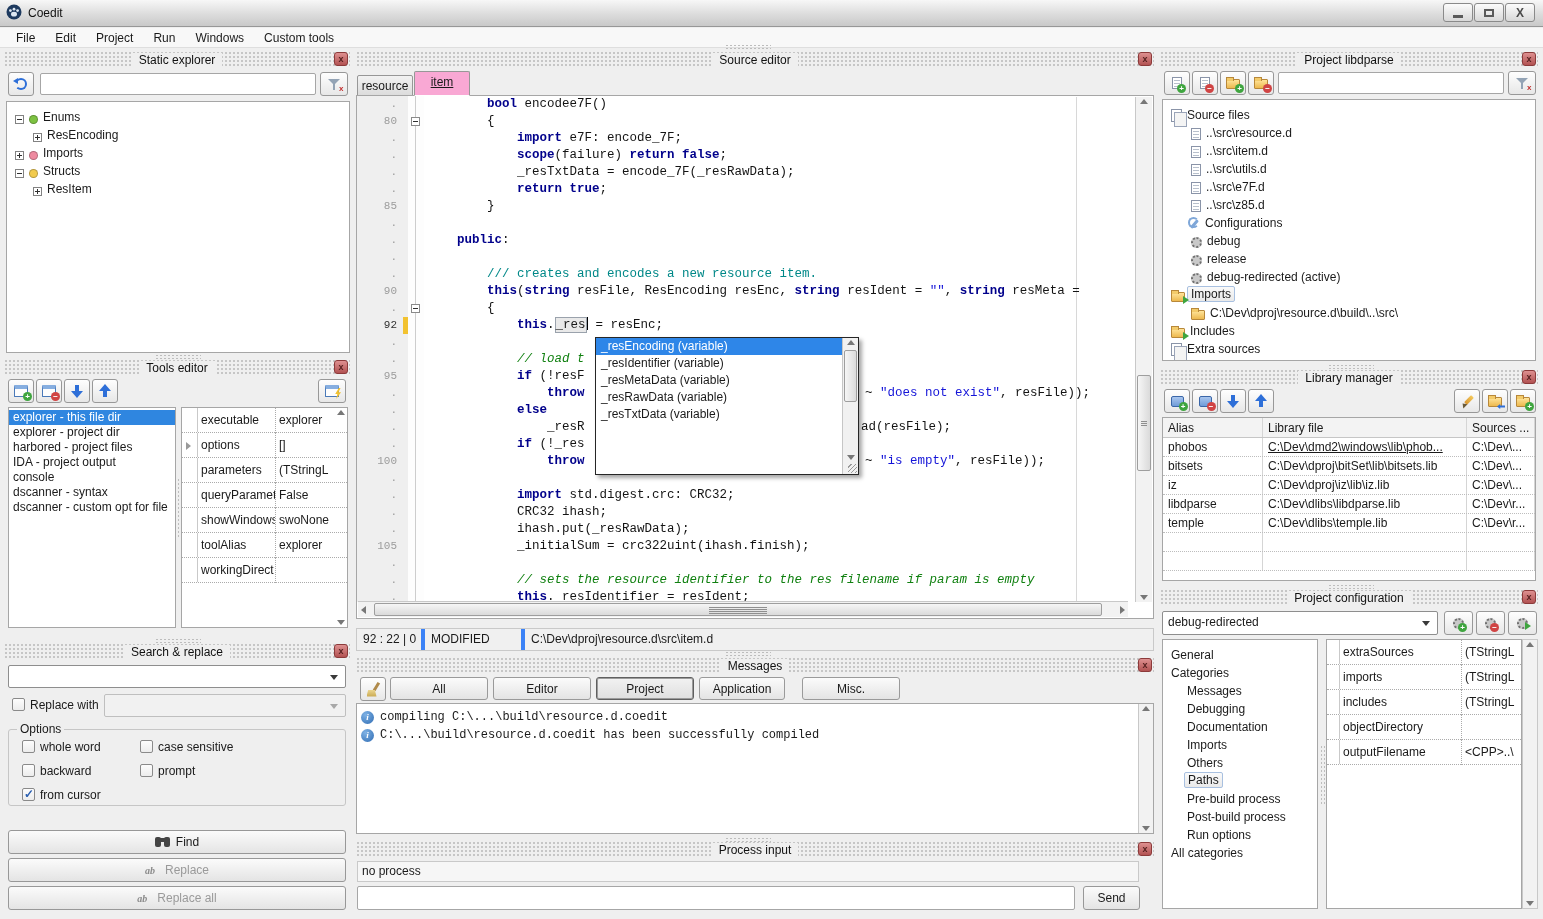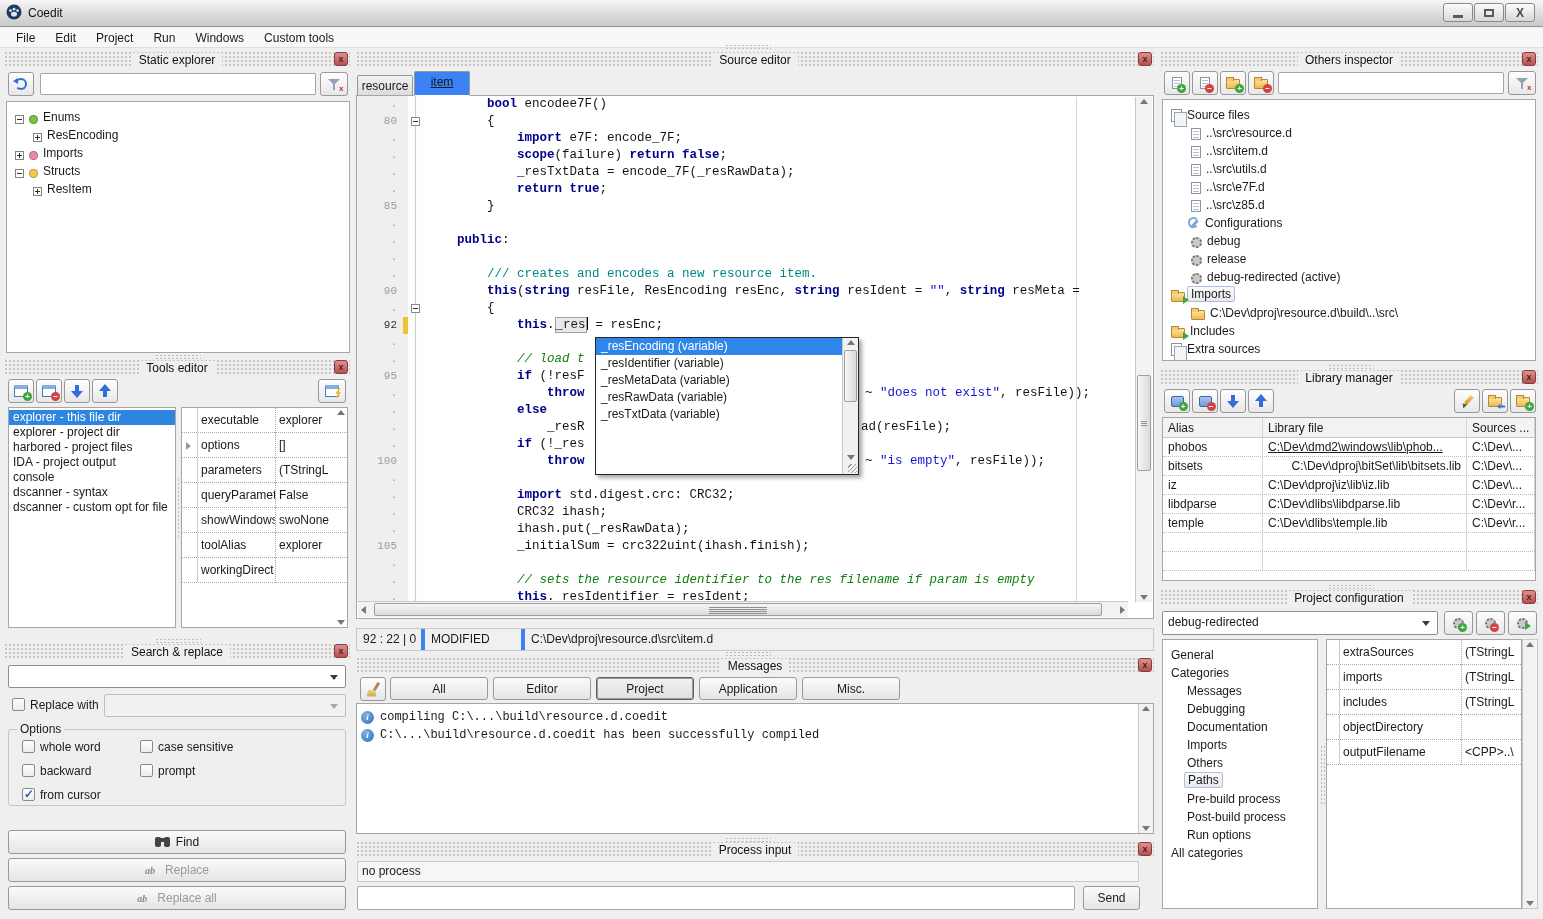--- a/index.html
+++ b/index.html
@@ -144,21 +144,21 @@
   .sb .thumb { position:absolute; background:linear-gradient(90deg,#F6F6F6,#DADADA);
     border:1px solid #9E9E9E; border-radius:2px; }
   .sb .thumb.h { background:linear-gradient(#F6F6F6,#DADADA); }
   .sb .gripl { position:absolute; left:3px; right:3px; top:50%; height:5px; margin-top:-2px;
     background:repeating-linear-gradient(#8F8F8F 0 1px,transparent 1px 2px); }
   .sbbtn { position:absolute; display:flex; align-items:center; justify-content:center; }
 
   
   .etab { position:absolute; border:1px solid #979797; background:linear-gradient(#F2F2F2,#DCDCDC);
     font-size:12px; text-align:center; padding-top:3px; border-radius:2px 2px 0 0; }
-  .etab.active { background:#3b82f6; border-bottom:1px solid #fff; z-index:3;text-decoration:underline; }
+  .etab.active { background:#f9a8d4; border-bottom:1px solid #fff; z-index:3;text-decoration:underline; }
   .cl { display:flex; height:17px; }
   .gnum { width:46px; text-align:right; padding-right:6px; background:#EFEFEF; color:#9C9C9C;
     font:11px/17px "Liberation Mono",monospace; flex:none; }
   .gnum.cur { color:#303030; }
   .gmark { width:5px; background:#EFEFEF; flex:none; }
   .gmark.y { background:#F2C230; }
   .gfold { width:16px; background:#FDFDFD; position:relative; flex:none;
     background-image:linear-gradient(#CDCDCD,#CDCDCD); background-repeat:no-repeat;
     background-position:7px 0; background-size:1px 100%; }
   .foldbox { position:absolute; left:3px; top:4px; width:9px; height:9px; background:#fff; border:1px solid #8A8A8A; }
@@ -649,21 +649,21 @@
   <span class="ptitle">Messages</span>
   <span class="pclose">x</span>
 </div>
 <div class="tbtn" style="left:360px;top:677px;">
     <span class="ic ic-broom"></span>
   </div>
 <div id="msg-tabs">
     <div class="mtab" style="left: 390px; top: 677px; width: 98px;">All</div>
     <div class="mtab" style="left: 493px; top: 677px; width: 98px;">Editor</div>
     <div class="mtab active" style="left: 596px; top: 677px; width: 98px;">Project</div>
-    <div class="mtab" style="left: 699px; top: 677px; width: 98px;">Application</div>
+    <div class="mtab" style="left: 699px; top: 677px; width: 86px;">Application</div>
     <div class="mtab" style="left: 802px; top: 677px; width: 98px;">Misc.</div>
   </div>
 <div class="box" style="left:356px;top:703px;width:798px;height:131px;padding-top:4px;" id="msg-list">
   <div class="sb" style="right:0;top:0;width:15px;height:129px;border-left:1px solid #C8C8C8;">
     <div class="sbbtn" style="left:0;right:0;top:2px;">
         <span class="tri-up"></span>
       </div>
     <div class="sbbtn" style="left:0;right:0;bottom:2px;">
         <span class="tri-down"></span>
       </div>
@@ -683,21 +683,21 @@
   <span class="ptitle">Process input</span>
   <span class="pclose">x</span>
 </div>
 <div class="abs" style="left:357px;top:861px;width:782px;height:21px;background:#F6F6F6;border:1px solid #C9C9C9;padding:2px 4px;">no process</div>
 <input class="tinput" style="left: 357px; top: 886px; width: 718px; height: 24px;" value="">
 <div class="btnw" style="left:1083px;top:886px;width:57px;height:24px;">
   <span>Send</span>
 </div>
 
 <div class="phd" style="left:1160px;top:51px;width:378px;">
-  <span class="ptitle">Others inspector</span>
+  <span class="ptitle">Project libdparse</span>
   <span class="pclose">x</span>
 </div>
 <div class="tbtn" style="left:1164px;top:71px;">
     <span class="ic ic-file badge-plus"></span>
   </div>
 <div class="tbtn" style="left:1192px;top:71px;">
     <span class="ic ic-file badge-minus"></span>
   </div>
 <div class="tbtn" style="left:1220px;top:71px;">
     <span class="ic ic-folder badge-plus"></span>
@@ -808,21 +808,21 @@
       <div class="c" style="width: 204px;">Library file</div>
       <div class="c" style="width: 68px;">Sources ...</div>
     </div>
     <div class="tblrow">
       <div class="c" style="width: 100px;">phobos</div>
       <div class="c" style="width: 204px; text-decoration: underline;">C:\Dev\dmd2\windows\lib\phob...</div>
       <div class="c" style="width: 68px;">C:\Dev\...</div>
     </div>
     <div class="tblrow">
       <div class="c" style="width: 100px;">bitsets</div>
-      <div class="c" style="width: 204px; text-align: right;">C:\Dev\dproj\bitSet\lib\bitsets.lib</div>
+      <div class="c" style="width: 204px;">C:\Dev\dproj\bitSet\lib\bitsets.lib</div>
       <div class="c" style="width: 68px;">C:\Dev\...</div>
     </div>
     <div class="tblrow">
       <div class="c" style="width: 100px;">iz</div>
       <div class="c" style="width: 204px;">C:\Dev\dproj\iz\lib\iz.lib</div>
       <div class="c" style="width: 68px;">C:\Dev\...</div>
     </div>
     <div class="tblrow">
       <div class="c" style="width: 100px;">libdparse</div>
       <div class="c" style="width: 204px;">C:\Dev\dlibs\libdparse.lib</div>

